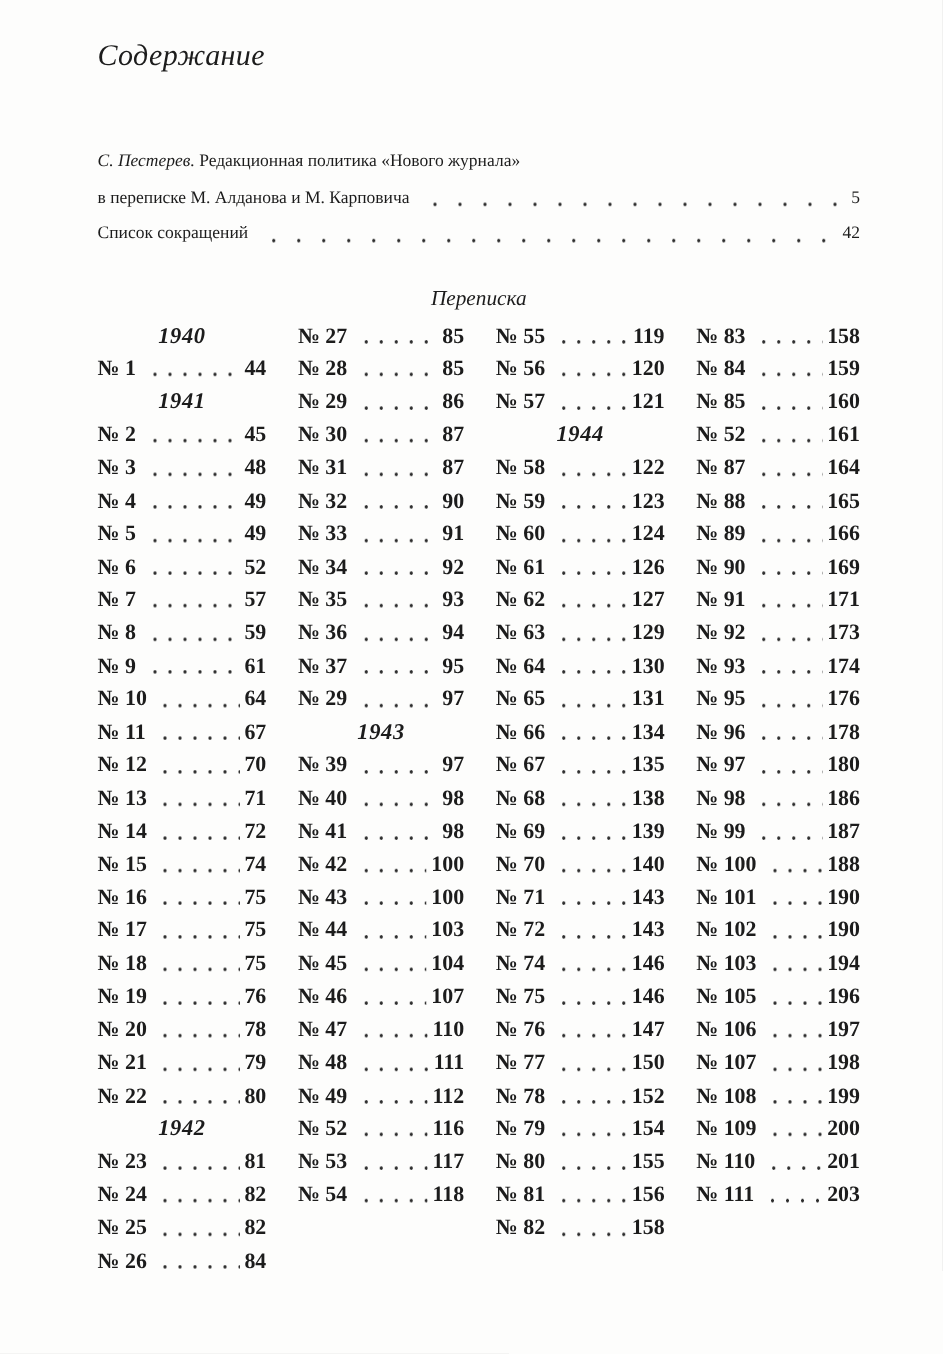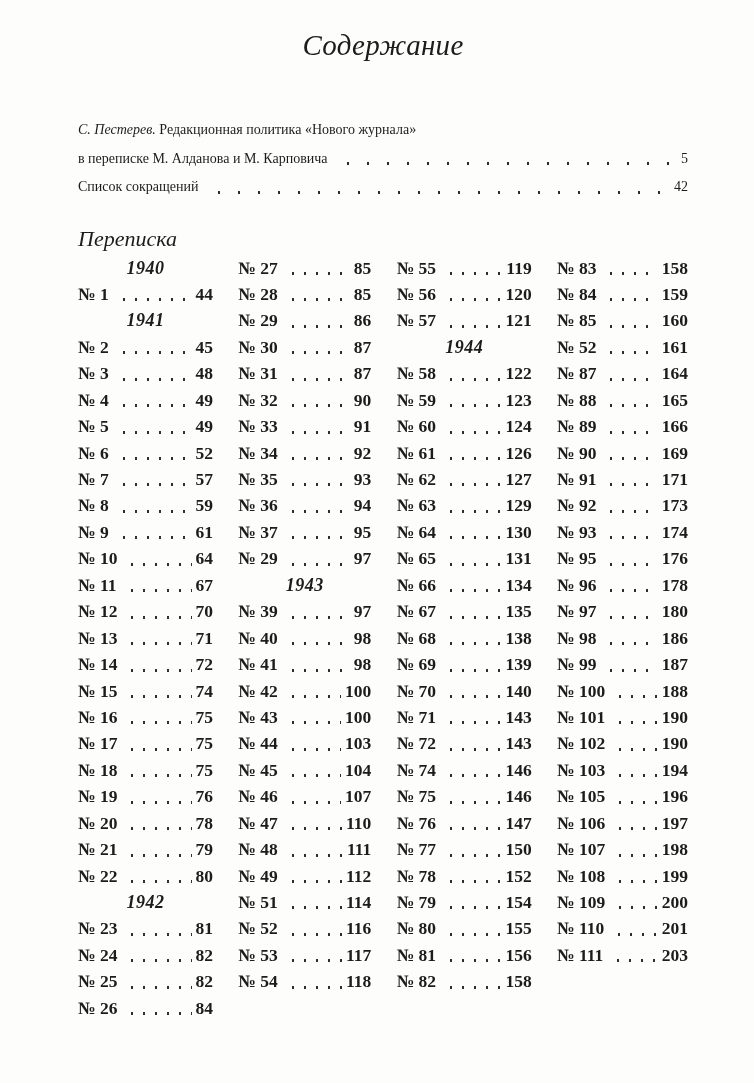--- a/index.html
+++ b/index.html
@@ -10,25 +10,25 @@
     margin: 0 auto;
     background: #fdfdfc;
     color: #1c1c1c;
     font-family: "Liberation Serif", "DejaVu Serif", serif;
     overflow: hidden;
     box-sizing: border-box;
     padding: 0 66px 0 78px;
   }
   .title {
     margin: 28px 0 16px 0;
-    font-size: 29px;
+    font-size: 24px;
     line-height: 34px;
     font-style: italic;
     font-weight: normal;
-    text-align: center;
+    text-align: left;
     letter-spacing: 0.3px;
   }
   .intro {
     margin-top: 54px;
     font-size: 14px;
     line-height: 28.5px;
   }
   .leader-row { display: flex; align-items: baseline; }
   .it { font-style: italic; }
   .dots {
@@ -38,25 +38,25 @@
     margin: 0 6px 7px 8px;
     background-image: radial-gradient(circle, #2e2e2e 1.15px, rgba(0,0,0,0) 1.5px);
     background-size: 12px 3px;
     background-repeat: repeat-x;
     background-position: 2px 0;
   }
   .intro .dots { background-size: 20px 3px; margin-bottom: 8px; }
   .pg { white-space: nowrap; }
   .section {
     margin: 24px 0 0 0;
-    font-size: 22px;
+    font-size: 17px;
     line-height: 26px;
     font-style: italic;
     font-weight: normal;
-    text-align: left;
+    text-align: center;
   }
   .columns {
     margin-top: 3px;
     display: grid;
     grid-template-columns: 135px 133px 135px 131px;
     justify-content: space-between;
     width: 100%;
     font-weight: bold;
   }
   .col { font-size: 17.5px; }
@@ -348,25 +348,20 @@
           <span class="lbl">№ 48</span>
           <span class="dots"></span>
           <span class="pg">111</span>
         </div>
         <div class="row">
           <span class="lbl">№ 49</span>
           <span class="dots"></span>
           <span class="pg">112</span>
         </div>
         <div class="row">
-          <span class="lbl">№ 51</span>
-          <span class="dots"></span>
-          <span class="pg">114</span>
-        </div>
-        <div class="row">
           <span class="lbl">№ 52</span>
           <span class="dots"></span>
           <span class="pg">116</span>
         </div>
         <div class="row">
           <span class="lbl">№ 53</span>
           <span class="dots"></span>
           <span class="pg">117</span>
         </div>
         <div class="row">

